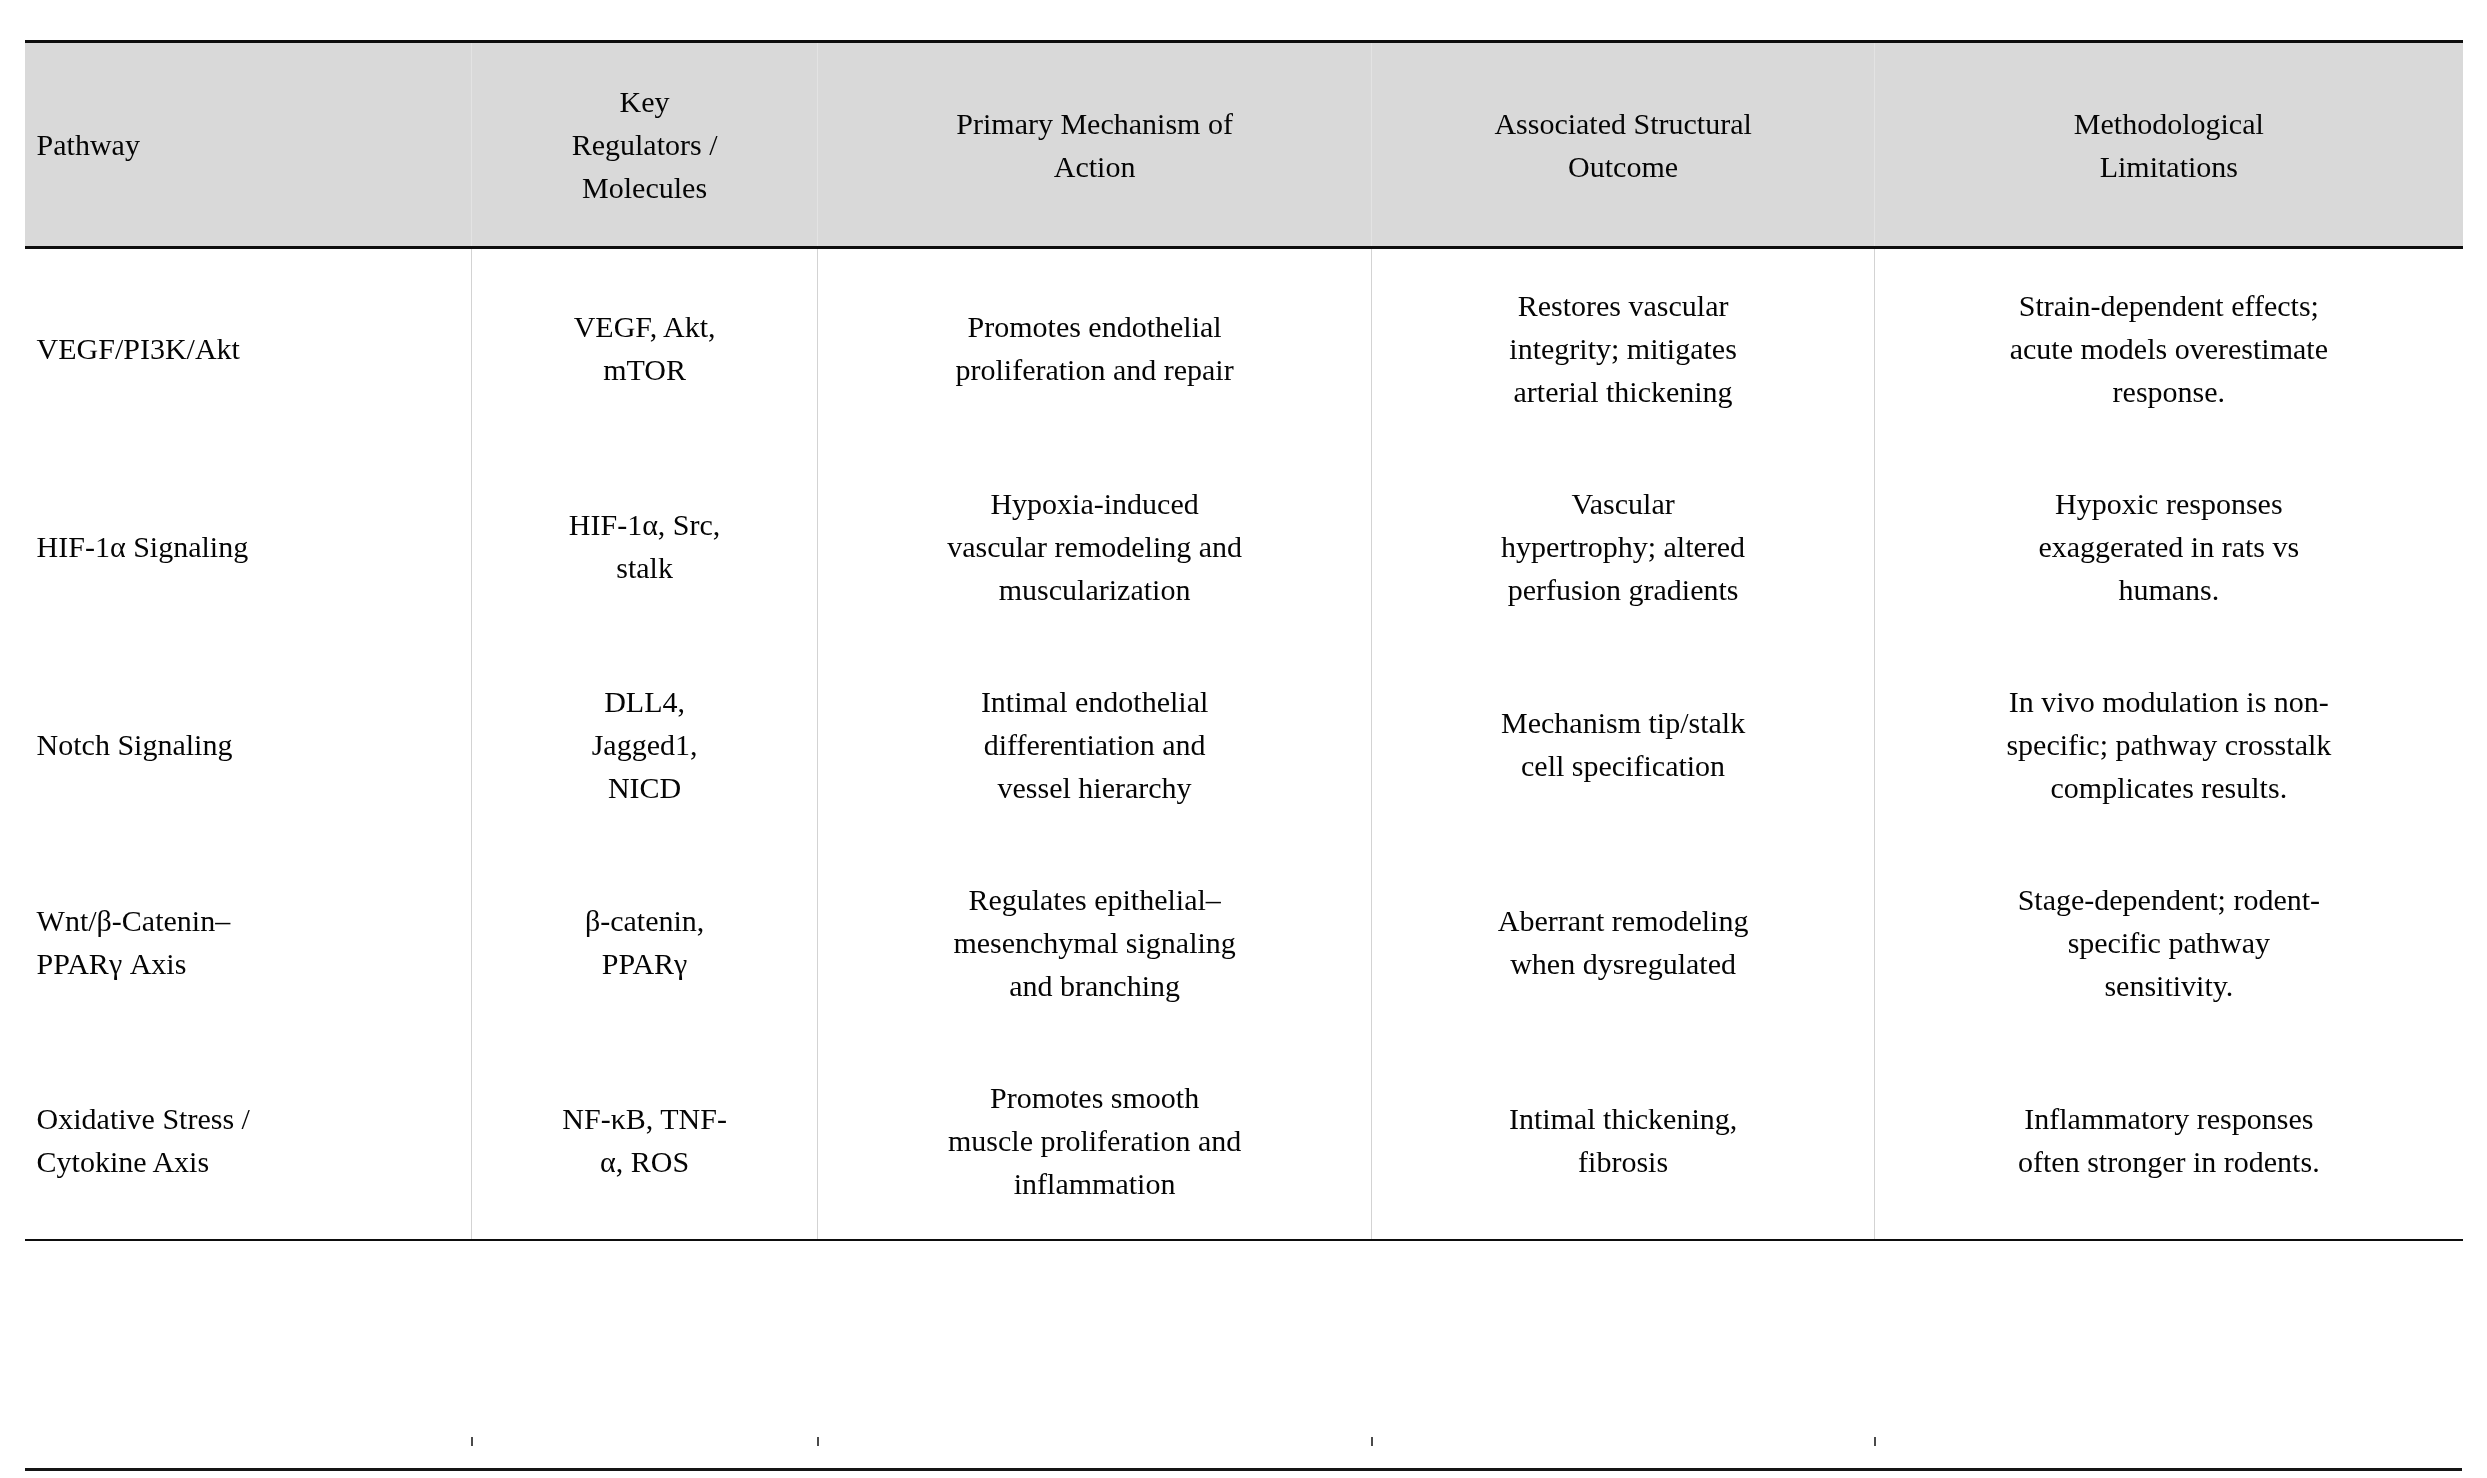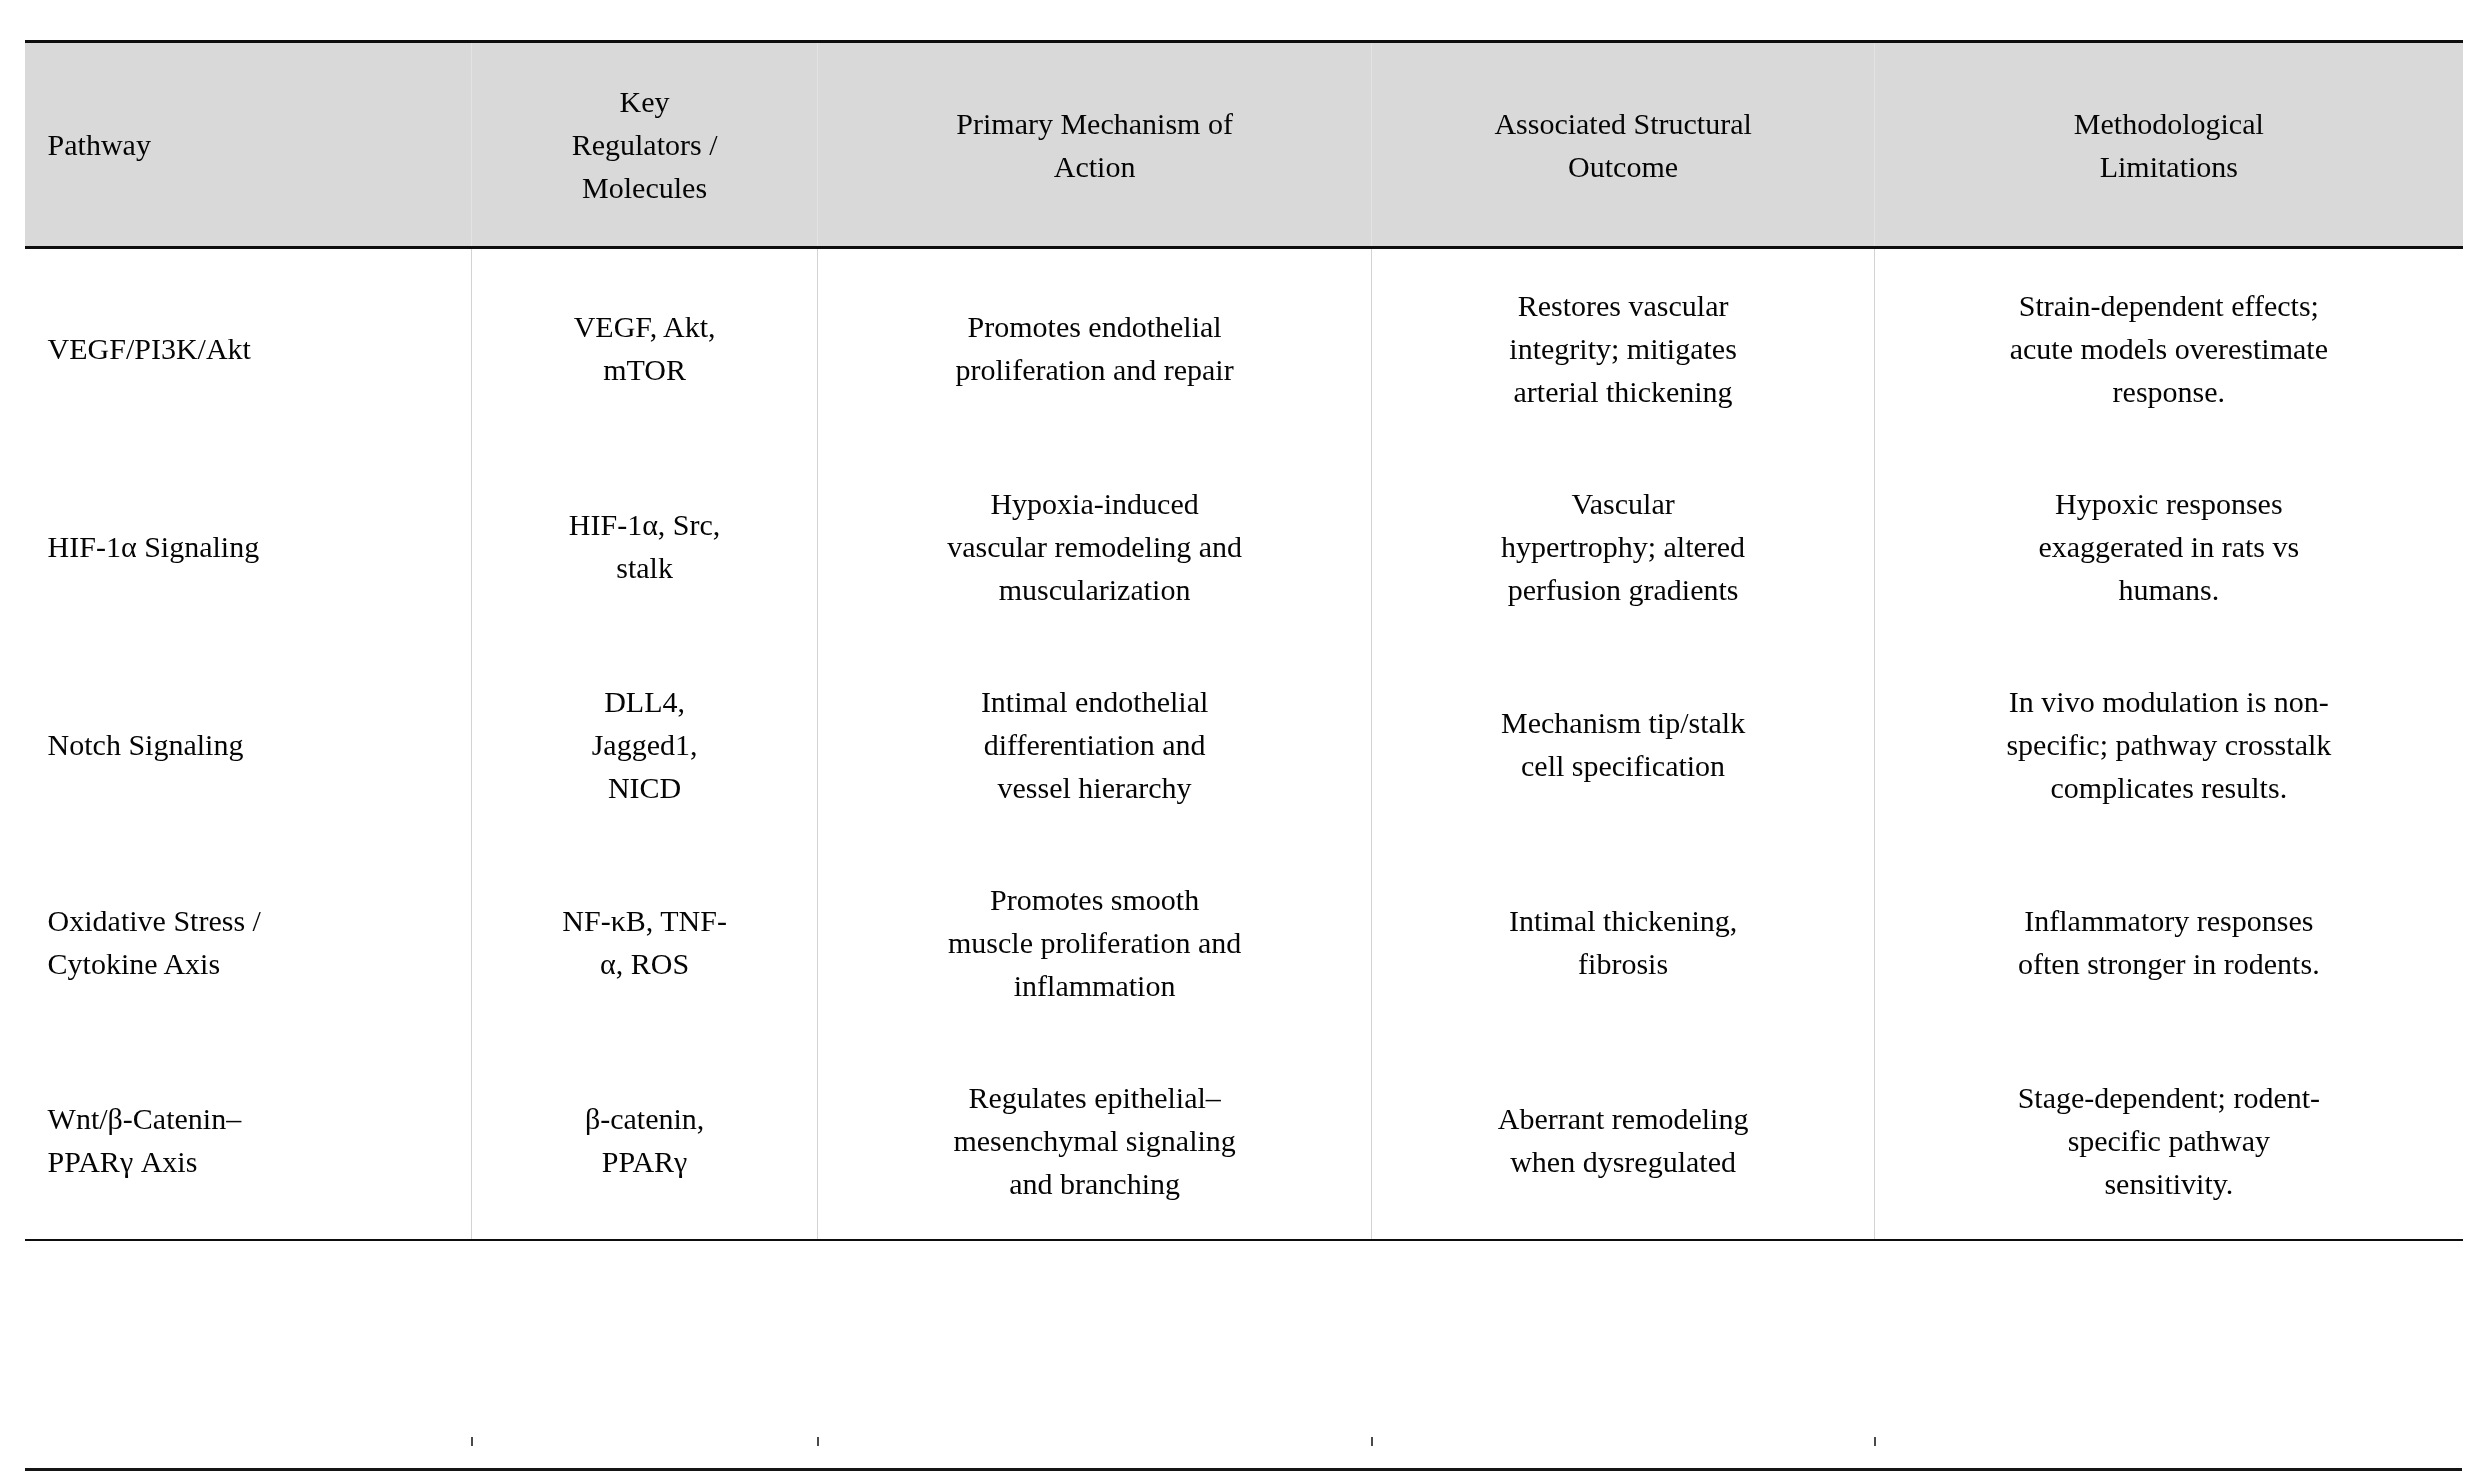--- a/index.html
+++ b/index.html
@@ -49,21 +49,21 @@
     font-size: 30px;
     line-height: 43px;
     text-align: center;
     vertical-align: middle;
     white-space: pre-line;
     padding: 0 7.6px;
   }
   thead th.first,
   tbody td.first {
     text-align: left;
-    padding-left: 23px;
+    padding-left: 12px;
     padding-right: 3.8px;
   }
   thead th + th,
   tbody td + td {
     border-left: 1.9px solid #d3d3d3;
   }
   thead th + th {
     border-left-color: #e3e3e3;
   }
   .bottom-rule {
@@ -149,45 +149,45 @@
         <td>Intimal endothelial
 differentiation and
 vessel hierarchy</td>
         <td>Mechanism tip/stalk
 cell specification</td>
         <td>In vivo modulation is non-
 specific; pathway crosstalk
 complicates results.</td>
       </tr>
       <tr>
-        <td class="first">Oxidative Stress /
-Cytokine Axis</td>
-        <td>NF-κB, TNF-
-α, ROS</td>
-        <td>Promotes smooth
-muscle proliferation and
-inflammation</td>
-        <td>Intimal thickening,
-fibrosis</td>
-        <td>Inflammatory responses
-often stronger in rodents.</td>
-      </tr>
-      <tr>
         <td class="first">Wnt/β-Catenin–
 PPARγ Axis</td>
         <td>β-catenin,
 PPARγ</td>
         <td>Regulates epithelial–
 mesenchymal signaling
 and branching</td>
         <td>Aberrant remodeling
 when dysregulated</td>
         <td>Stage-dependent; rodent-
 specific pathway
 sensitivity.</td>
+      </tr>
+      <tr>
+        <td class="first">Oxidative Stress /
+Cytokine Axis</td>
+        <td>NF-κB, TNF-
+α, ROS</td>
+        <td>Promotes smooth
+muscle proliferation and
+inflammation</td>
+        <td>Intimal thickening,
+fibrosis</td>
+        <td>Inflammatory responses
+often stronger in rodents.</td>
       </tr>
     </tbody>
   </table>
 
   <div class="tick t1"></div>
   <div class="tick t2"></div>
   <div class="tick t3"></div>
   <div class="tick t4"></div>
 
   <div class="bottom-rule"></div>

